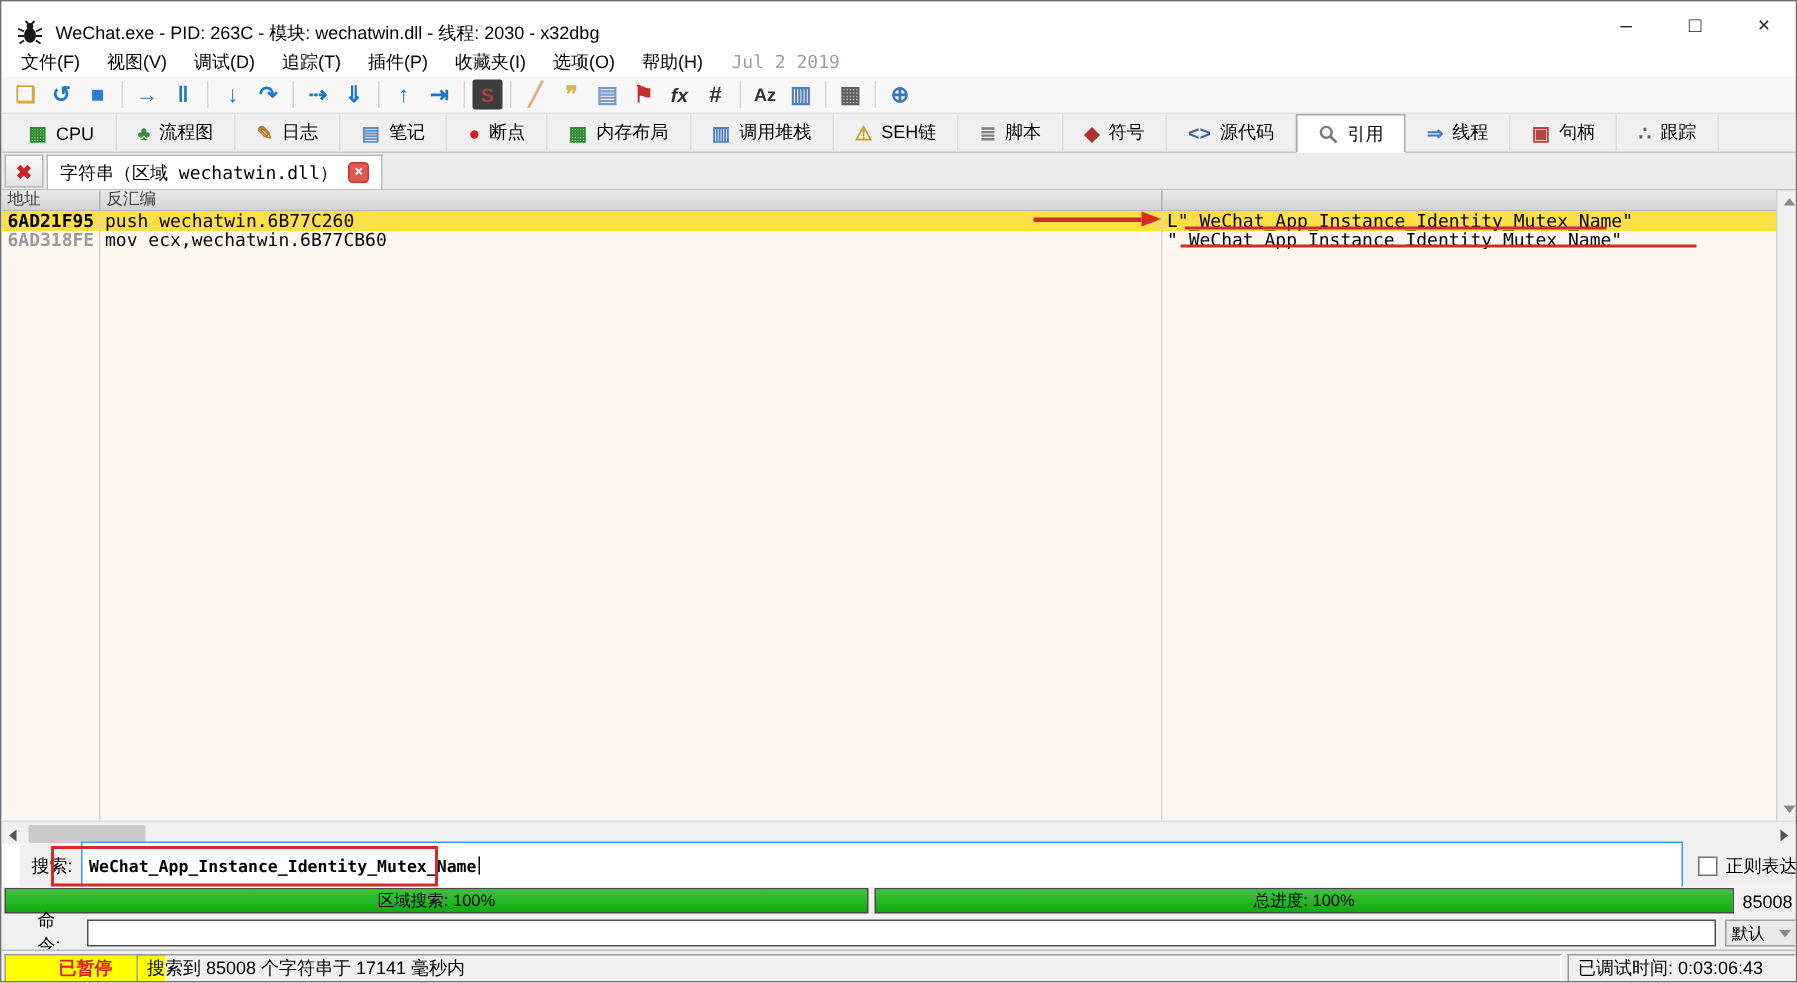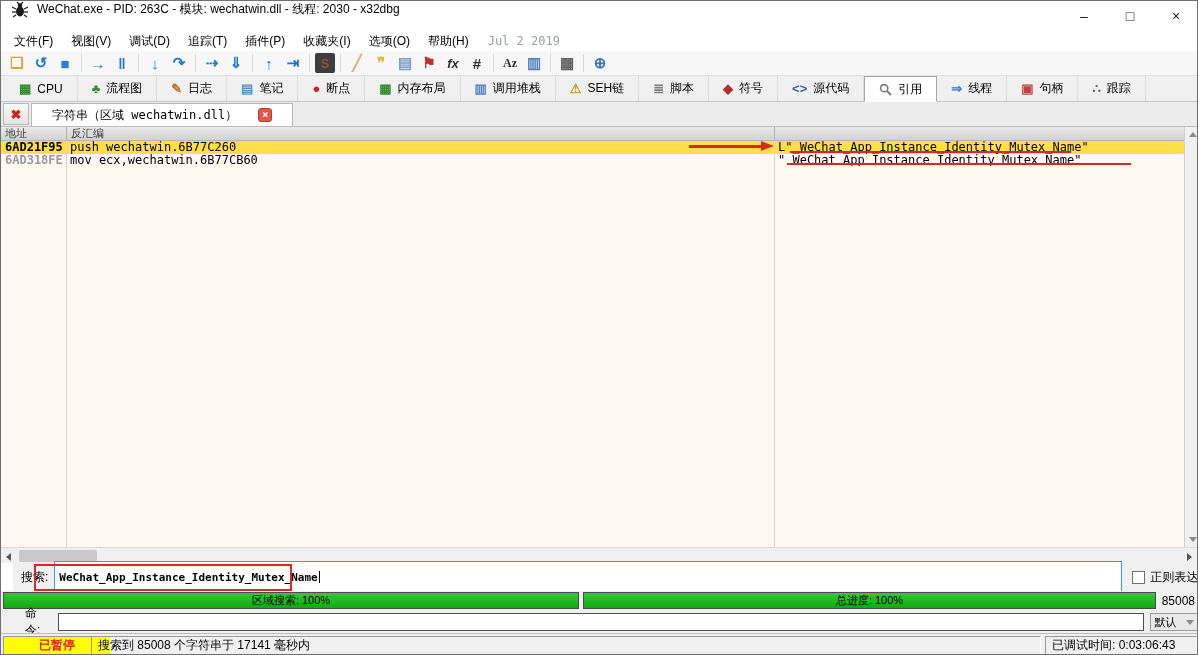--- a/index.html
+++ b/index.html
@@ -5,57 +5,57 @@
   * { margin:0; padding:0; box-sizing:border-box; }
   html,body { background:#d6d6d6; }
   body { font-family:"Liberation Sans", sans-serif; }
   #win {
     position:relative; width:1198px; height:655px; background:#ffffff;
     border:1px solid #707070; overflow:hidden; font-size:12px; color:#000;
   }
   .abs { position:absolute; }
 
   
-  #titlebar { left:0; top:0; width:1198px; height:30px; background:#fff; display:flex; align-items:flex-start; }
+  #titlebar { left:0; top:0; width:1198px; height:30px; background:#fff; display:flex; align-items:flex-end; }
   #titlebar .bug { margin:0 8px 0 10px; width:18px; height:18px; }
   #titlebar .ttl { font-size:12px; color:#000; }
   #titlebar .spacer { flex:1; }
   .winbtn { width:46px; height:30px; display:flex; align-items:center; justify-content:center;
             font-size:14px; color:#222; cursor:default; }
 
   
   #menubar { left:0; top:30px; width:1198px; height:20px; background:#fff; display:flex; align-items:center; padding-left:4px; }
   .menu-item { padding:2px 9px; font-size:12px; color:#000; }
   .build-date { margin-left:10px; color:#9aa0a5; font-family:"DejaVu Sans Mono", monospace; font-size:12px; }
 
   
   #toolbar { left:0; top:50px; width:1198px; height:25px; background:#f7f7f7; border-bottom:1px solid #e2e2e2;
              display:flex; align-items:center; padding-left:4px; }
   .ticon { width:22px; height:20px; display:flex; align-items:center; justify-content:center;
            font-size:15px; font-weight:bold; margin:0 1px; }
-  .ticon.small { font-size:12px;font-family:Liberation Serif, serif; }
+  .ticon.small { font-size:12px; }
   .ticon.s-dark { background:#3d3d3d; color:#a04848; width:20px; border-radius:2px; font-size:13px; }
   .tsep { width:1px; height:18px; background:#d8d8d8; margin:0 4px; }
   .fx-txt { font-style:italic; font-weight:bold; color:#303030; font-size:13px; }
 
   
   #tabbar { left:0; top:75px; width:1198px; height:26px; background:#f0f0f0; border-bottom:1px solid #c4c4c4;
             display:flex; align-items:stretch; padding-left:4px; }
   .tab { display:flex; align-items:center; gap:6px; padding:0 14px; border-right:1px solid #dcdcdc;
          font-size:12px; color:#000; }
   .tab .tico { font-size:13px; font-weight:bold; }
   .tab.active { background:#fff; border:1px solid #a8a8a8; border-bottom:1px solid #fff; margin-bottom:-1px; }
 
   
   #subtabbar { left:0; top:101px; width:1198px; height:25px; background:#ececec; border-bottom:1px solid #bdbdbd;
                display:flex; align-items:stretch; }
   .closeall { width:26px; margin:1px 2px; background:linear-gradient(#fafafa,#e4e4e4); border:1px solid #b8b8b8;
               display:flex; align-items:center; justify-content:center; color:#cc2222; font-weight:bold; font-size:13px; }
   .subtab { background:#fff; border:1px solid #b8b8b8; border-bottom:none; margin-top:1px;
-            display:flex; align-items:center; gap:21px; padding:0 20px; font-size:12px;
+            display:flex; align-items:center; gap:7px; padding:0 8px; font-size:12px;
             font-family:"DejaVu Sans Mono", monospace; }
   .subtab-close { width:14px; height:14px; background:#e2574c; border:1px solid #c0392b; border-radius:3px;
                   color:#fff; font-size:10px; line-height:12px; text-align:center; font-weight:bold; }
 
   
   #table { left:0; top:126px; width:1183px; height:420px; background:#fff8f0; overflow:hidden; }
   #thead { display:flex; height:14px; background:linear-gradient(#eaeaea,#d2d2d2); border-bottom:1px solid #b6b6b6; }
   .th { font-size:11px; color:#3c3c3c; padding-left:4px; border-right:1px solid #b0b0b0; line-height:13px; }
   .th.c1 { width:66px; } .th.c2 { width:708px; } .th.c3 { width:409px; border-right:none; }
   .trow { display:flex; height:12.5px; font-family:"DejaVu Sans Mono", monospace; font-size:12px; line-height:12.5px; }

